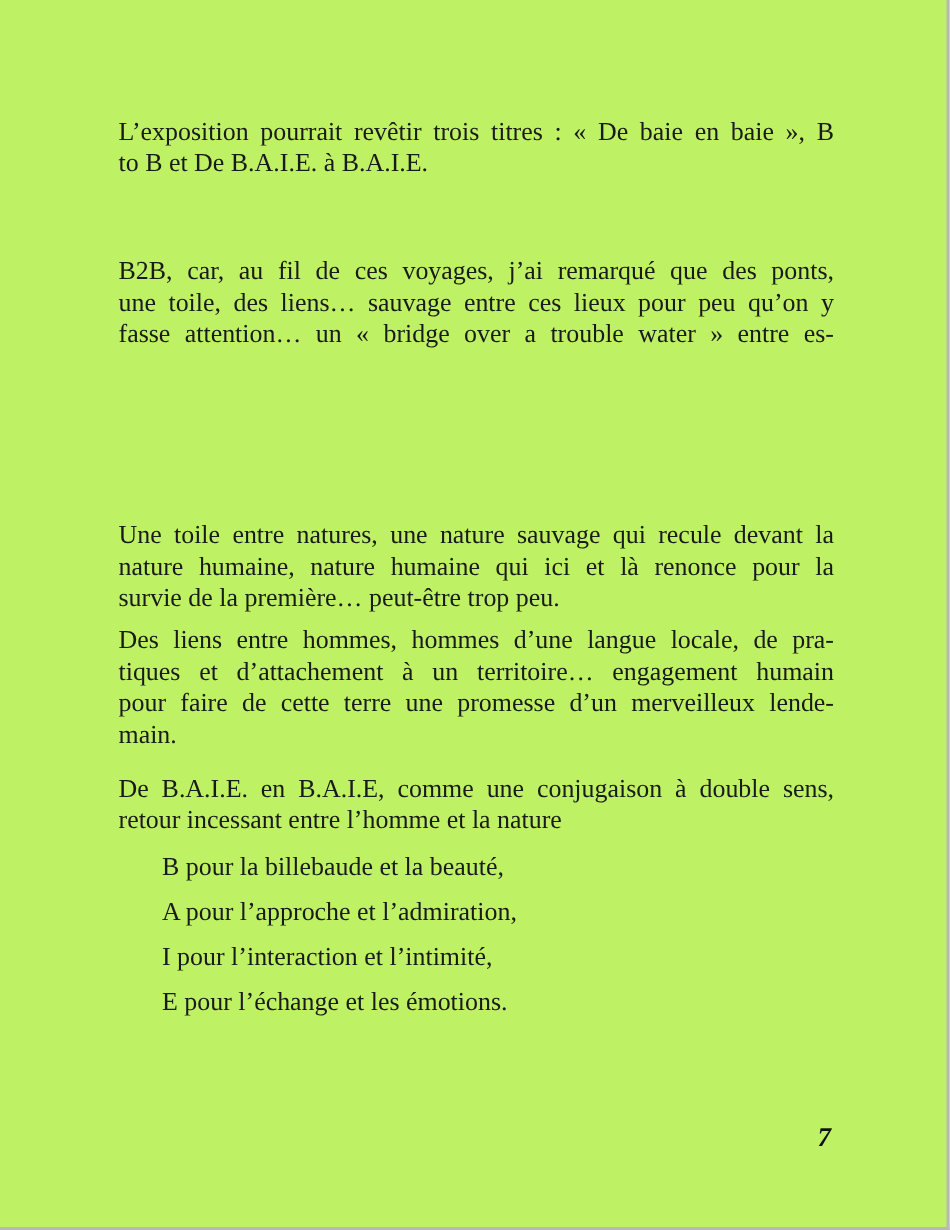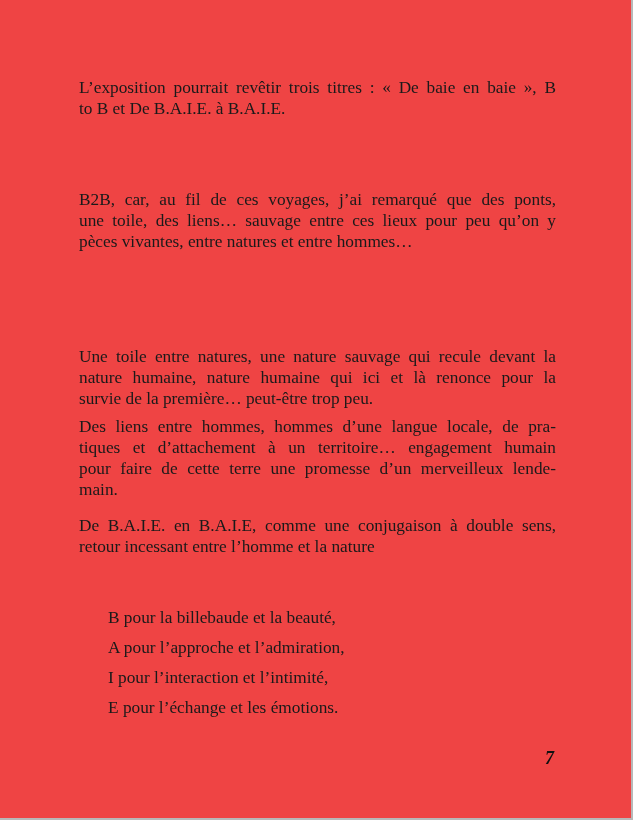--- a/index.html
+++ b/index.html
@@ -1,59 +1,58 @@
 <!DOCTYPE html>
 <html><head>
 <meta charset="utf-8">
 <style>
   html, body { margin: 0; padding: 0; background: #ffffff; }
   body { width: 633px; height: 820px; position: relative; overflow: hidden; }
   .page {
     position: absolute; left: 0; top: 0; width: 631px; height: 818px;
-    background: #ef4444;
+    background: #bef264;
     border-right: 2px solid #b8b8b8;
     border-bottom: 2px solid #b8b8b8;
   }
   .text {
     position: absolute; left: 79px; width: 477px;
     font-family: "Liberation Serif", serif;
     font-size: 17.3px; line-height: 21px; color: #1a1a1a;
     text-align: justify;
   }
   .text p { margin: 0; }
   .last-left { text-align-last: left; }
   .full { text-align-last: justify; }
   .list-item {
     position: absolute; left: 108px;
     font-family: "Liberation Serif", serif;
     font-size: 17.3px; line-height: 21px; color: #1a1a1a;
     white-space: nowrap;
-    margin-top: 40px;
   }
   .page-number {
     position: absolute; left: 545px; top: 748px;
     font-family: "Liberation Serif", serif;
     font-size: 18px; font-weight: bold; font-style: italic; color: #111;
   }
 </style>
 </head>
 <body>
 
 <div class="page">
 
   <div class="text" style="top:77px">
     <p class="full">L’exposition pourrait revêtir trois titres : « De baie en baie », B</p>
     <p class="last-left">to B et De B.A.I.E. à B.A.I.E.</p>
   </div>
 
 
-  <div class="text" style="top:189px">
+  <div class="text" style="top:170px">
     <p class="full">B2B, car, au fil de ces voyages, j’ai remarqué que des ponts,</p>
     <p class="full">une toile, des liens… sauvage entre ces lieux pour peu qu’on y</p>
-    <p class="last-left">pèces vivantes, entre natures et entre hommes…</p>
+    <p class="full">fasse attention… un « bridge over a trouble water » entre es-</p>
   </div>
 
 
   <div class="text" style="top:346px">
     <p class="full">Une toile entre natures, une nature sauvage qui recule devant la</p>
     <p class="full">nature humaine, nature humaine qui ici et là renonce pour la</p>
     <p class="last-left">survie de la première… peut-être trop peu.</p>
   </div>
 
   <div class="text" style="top:416px">

